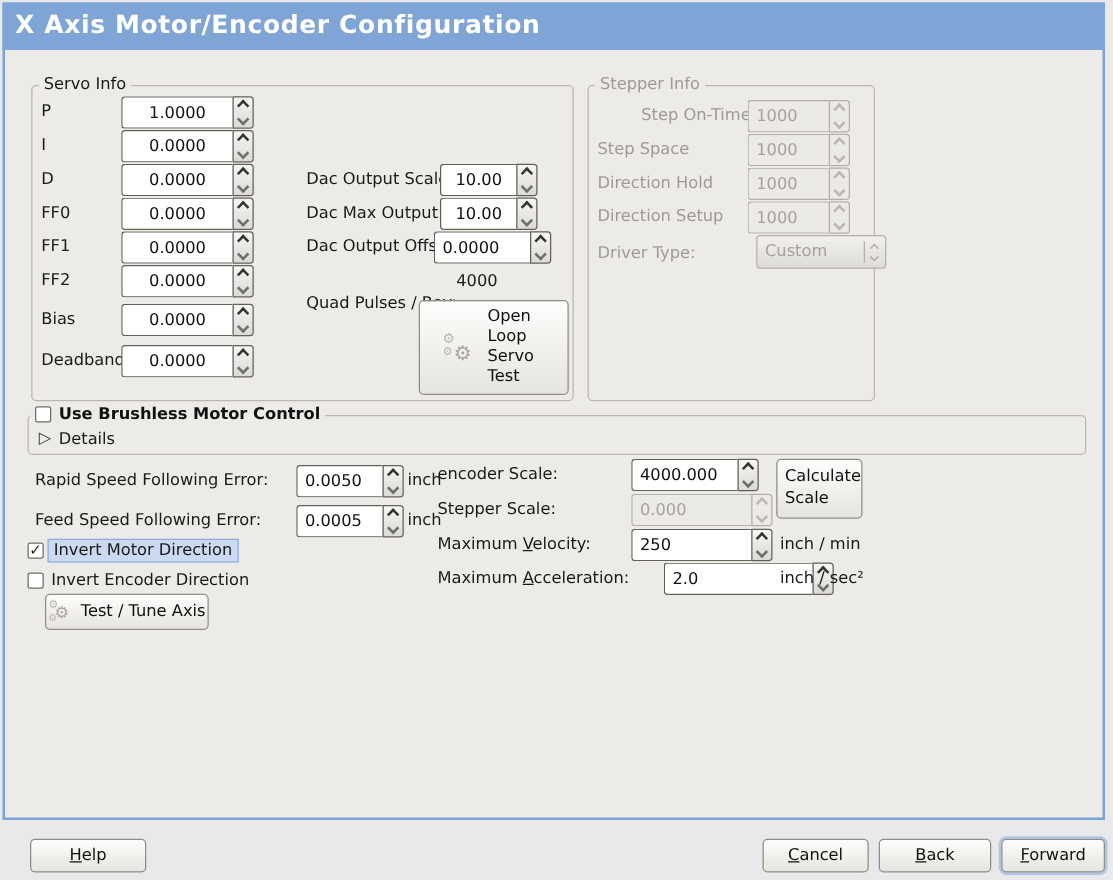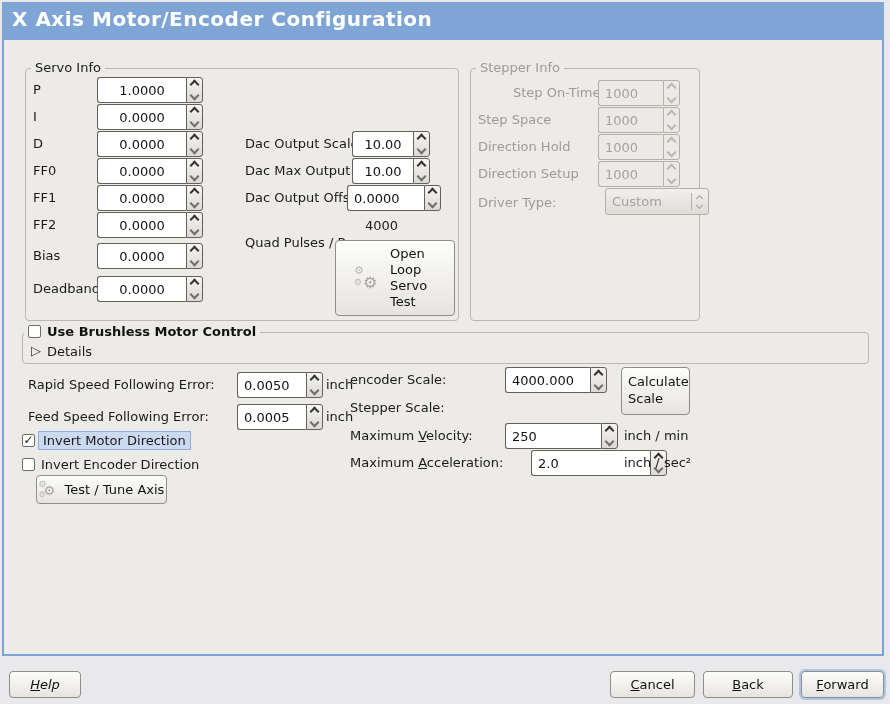--- a/index.html
+++ b/index.html
@@ -269,20 +269,27 @@
     <div class="spinbtn">
         <span class="chev up"></span>
         <span class="chev dn"></span>
       </div>
   </div>
   <div class="btn" style="left:621px;top:367px;width:69px;height:48px;justify-content:flex-start;padding:0 6px;text-align:left;line-height:1.3;">
     <span>Calculate Scale</span>
   </div>
 
   <span class="lbl" style="left:350px;top:400px;">Stepper Scale:</span>
+  <div class="spin dis" style="left:505px;top:395px;width:113px;">
+    <input class="entry" readonly="" value="0.000" style="">
+    <div class="spinbtn">
+        <span class="chev up"></span>
+        <span class="chev dn"></span>
+      </div>
+  </div>
 
   <span class="lbl" style="left:350px;top:428px;"><span>Maximum </span><span class="mn">V</span><span>elocity:</span></span>
   <div class="spin" style="left:505px;top:423px;width:113px;">
     <input class="entry" readonly="" value="250" style="">
     <div class="spinbtn">
         <span class="chev up"></span>
         <span class="chev dn"></span>
       </div>
   </div>
   <span class="unit" style="left:624px;top:428px;">inch / min</span>
@@ -290,21 +297,21 @@
   <span class="lbl" style="left:350px;top:455px;"><span>Maximum </span><span class="mn">A</span><span>cceleration:</span></span>
   <div class="spin" style="left:531px;top:450px;width:136px;">
     <input class="entry" readonly="" value="2.0" style="">
     <div class="spinbtn">
         <span class="chev up"></span>
         <span class="chev dn"></span>
       </div>
   </div>
   <span class="unit" style="left:624px;top:455px;">inch / sec²</span>
 
-  <div class="btn" style="left:9px;top:671px;width:72px;height:27px;font-style:italic;">
+  <div class="btn" style="left:24px;top:671px;width:93px;height:27px;">
     <span><span class="mn">H</span><span>elp</span></span>
   </div>
   <div class="btn" style="left:610px;top:671px;width:85px;height:27px;">
     <span><span class="mn">C</span><span>ancel</span></span>
   </div>
   <div class="btn" style="left:703px;top:671px;width:90px;height:27px;">
     <span><span class="mn">B</span><span>ack</span></span>
   </div>
   <div class="btn default" style="left:801px;top:671px;width:83px;height:27px;">
     <span><span class="mn">F</span><span>orward</span></span>

